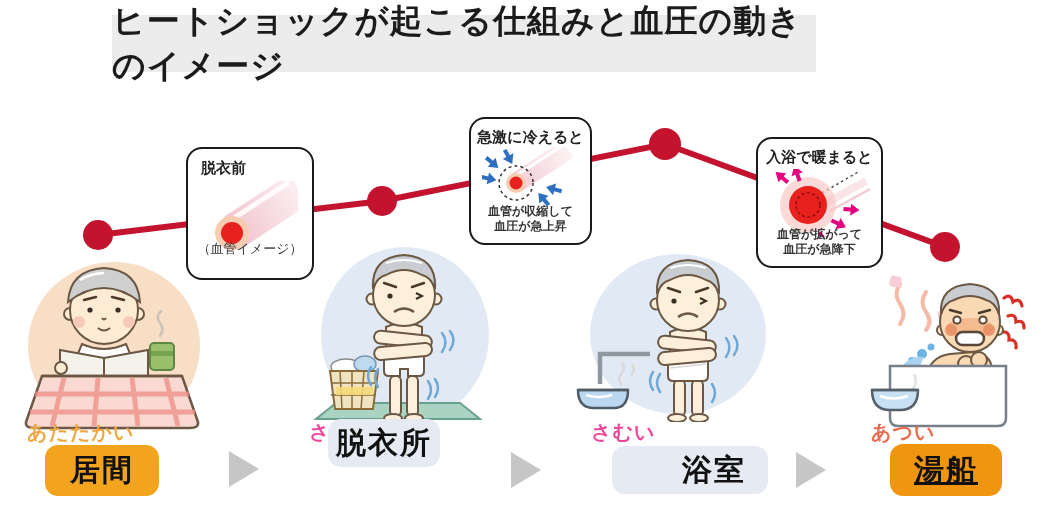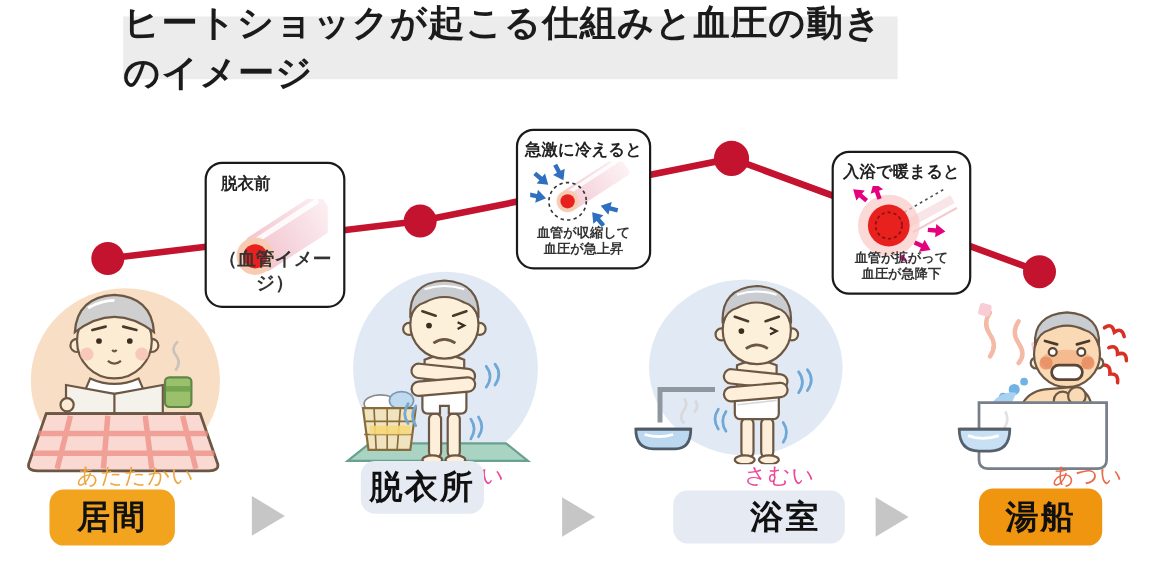--- a/index.html
+++ b/index.html
@@ -12,42 +12,42 @@
   
   .graph{position:absolute;left:0;top:0;z-index:2;}
   .char{position:absolute;z-index:1;}
   
   .callout{position:absolute;background:#fff;border:2.5px solid #1a1a1a;border-radius:16px;
            z-index:3;box-sizing:border-box;display:flex;flex-direction:column;align-items:center;}
   .callout .heading{font-size:15px;font-weight:700;color:#222;line-height:1;}
   .callout .cap{font-size:12px;font-weight:600;color:#333;line-height:1.3;text-align:center;}
   .co-1{left:186px;top:147px;width:128px;height:133px;}
   .co-1 .heading{align-self:flex-start;padding:11px 0 0 13px;}
-  .co-1 .cap{position:absolute;bottom:9px;width:100%;font-size:17px;font-weight:700;}
+  .co-1 .cap{position:absolute;bottom:20px;width:100%;font-size:13px;font-weight:400;}
   .co-2{left:469px;top:117px;width:123px;height:128px;}
   .co-2 .heading{padding-top:10px;}
   .co-2 .cap{position:absolute;bottom:8px;width:100%;}
   .co-3{left:756px;top:137px;width:127px;height:131px;}
   .co-3 .heading{padding-top:10px;}
   .co-3 .cap{position:absolute;bottom:8px;width:100%;}
   .vessel{position:absolute;}
   .co-1 .vessel{left:14px;top:32px;}
   .co-2 .vessel{left:11px;top:28px;}
   .co-3 .vessel{left:12px;top:30px;}
   
-  .feeling{position:absolute;top:419px;width:150px;text-align:right;font-size:20px;
-           font-weight:400;z-index:3;letter-spacing:1px;}
+  .feeling{position:absolute;top:419px;width:150px;text-align:left;font-size:20px;
+           font-weight:700;z-index:3;letter-spacing:1px;}
   .feel-warm{color:#F0A63E;} .feel-cold{color:#ec4899;} .feel-hot{color:#EA6A4B;}
   .place{position:absolute;z-index:3;display:flex;align-items:center;justify-content:center;
          font-size:30px;font-weight:800;color:#111;border-radius:13px;letter-spacing:2px;}
   .place-warm{background:#F3A41F;} .place-cold{background:#E5EAF3;} .place-hot{background:#F0950F;}
   .p-1{left:45px;top:445px;width:114px;height:51px;}
   .p-2{left:328px;top:419px;width:112px;height:48px;}
   .p-3{left:612px;top:446px;width:108px;height:48px;padding-left:48px;}
-  .p-4{left:890px;top:444px;width:112px;height:52px;}
+  .p-4{left:890px;top:444px;width:112px;height:52px;text-decoration:underline;}
   .stage-arrow{position:absolute;width:0;height:0;z-index:3;
     border-left:30px solid #C6C6C6;border-top:18px solid transparent;border-bottom:18px solid transparent;}
   .a-1{left:229px;top:451px;} .a-2{left:511px;top:452px;} .a-3{left:796px;top:452px;}
 </style>
 </head>
 <body>
 
 <div class="canvas">
 
   <div class="title-box">

